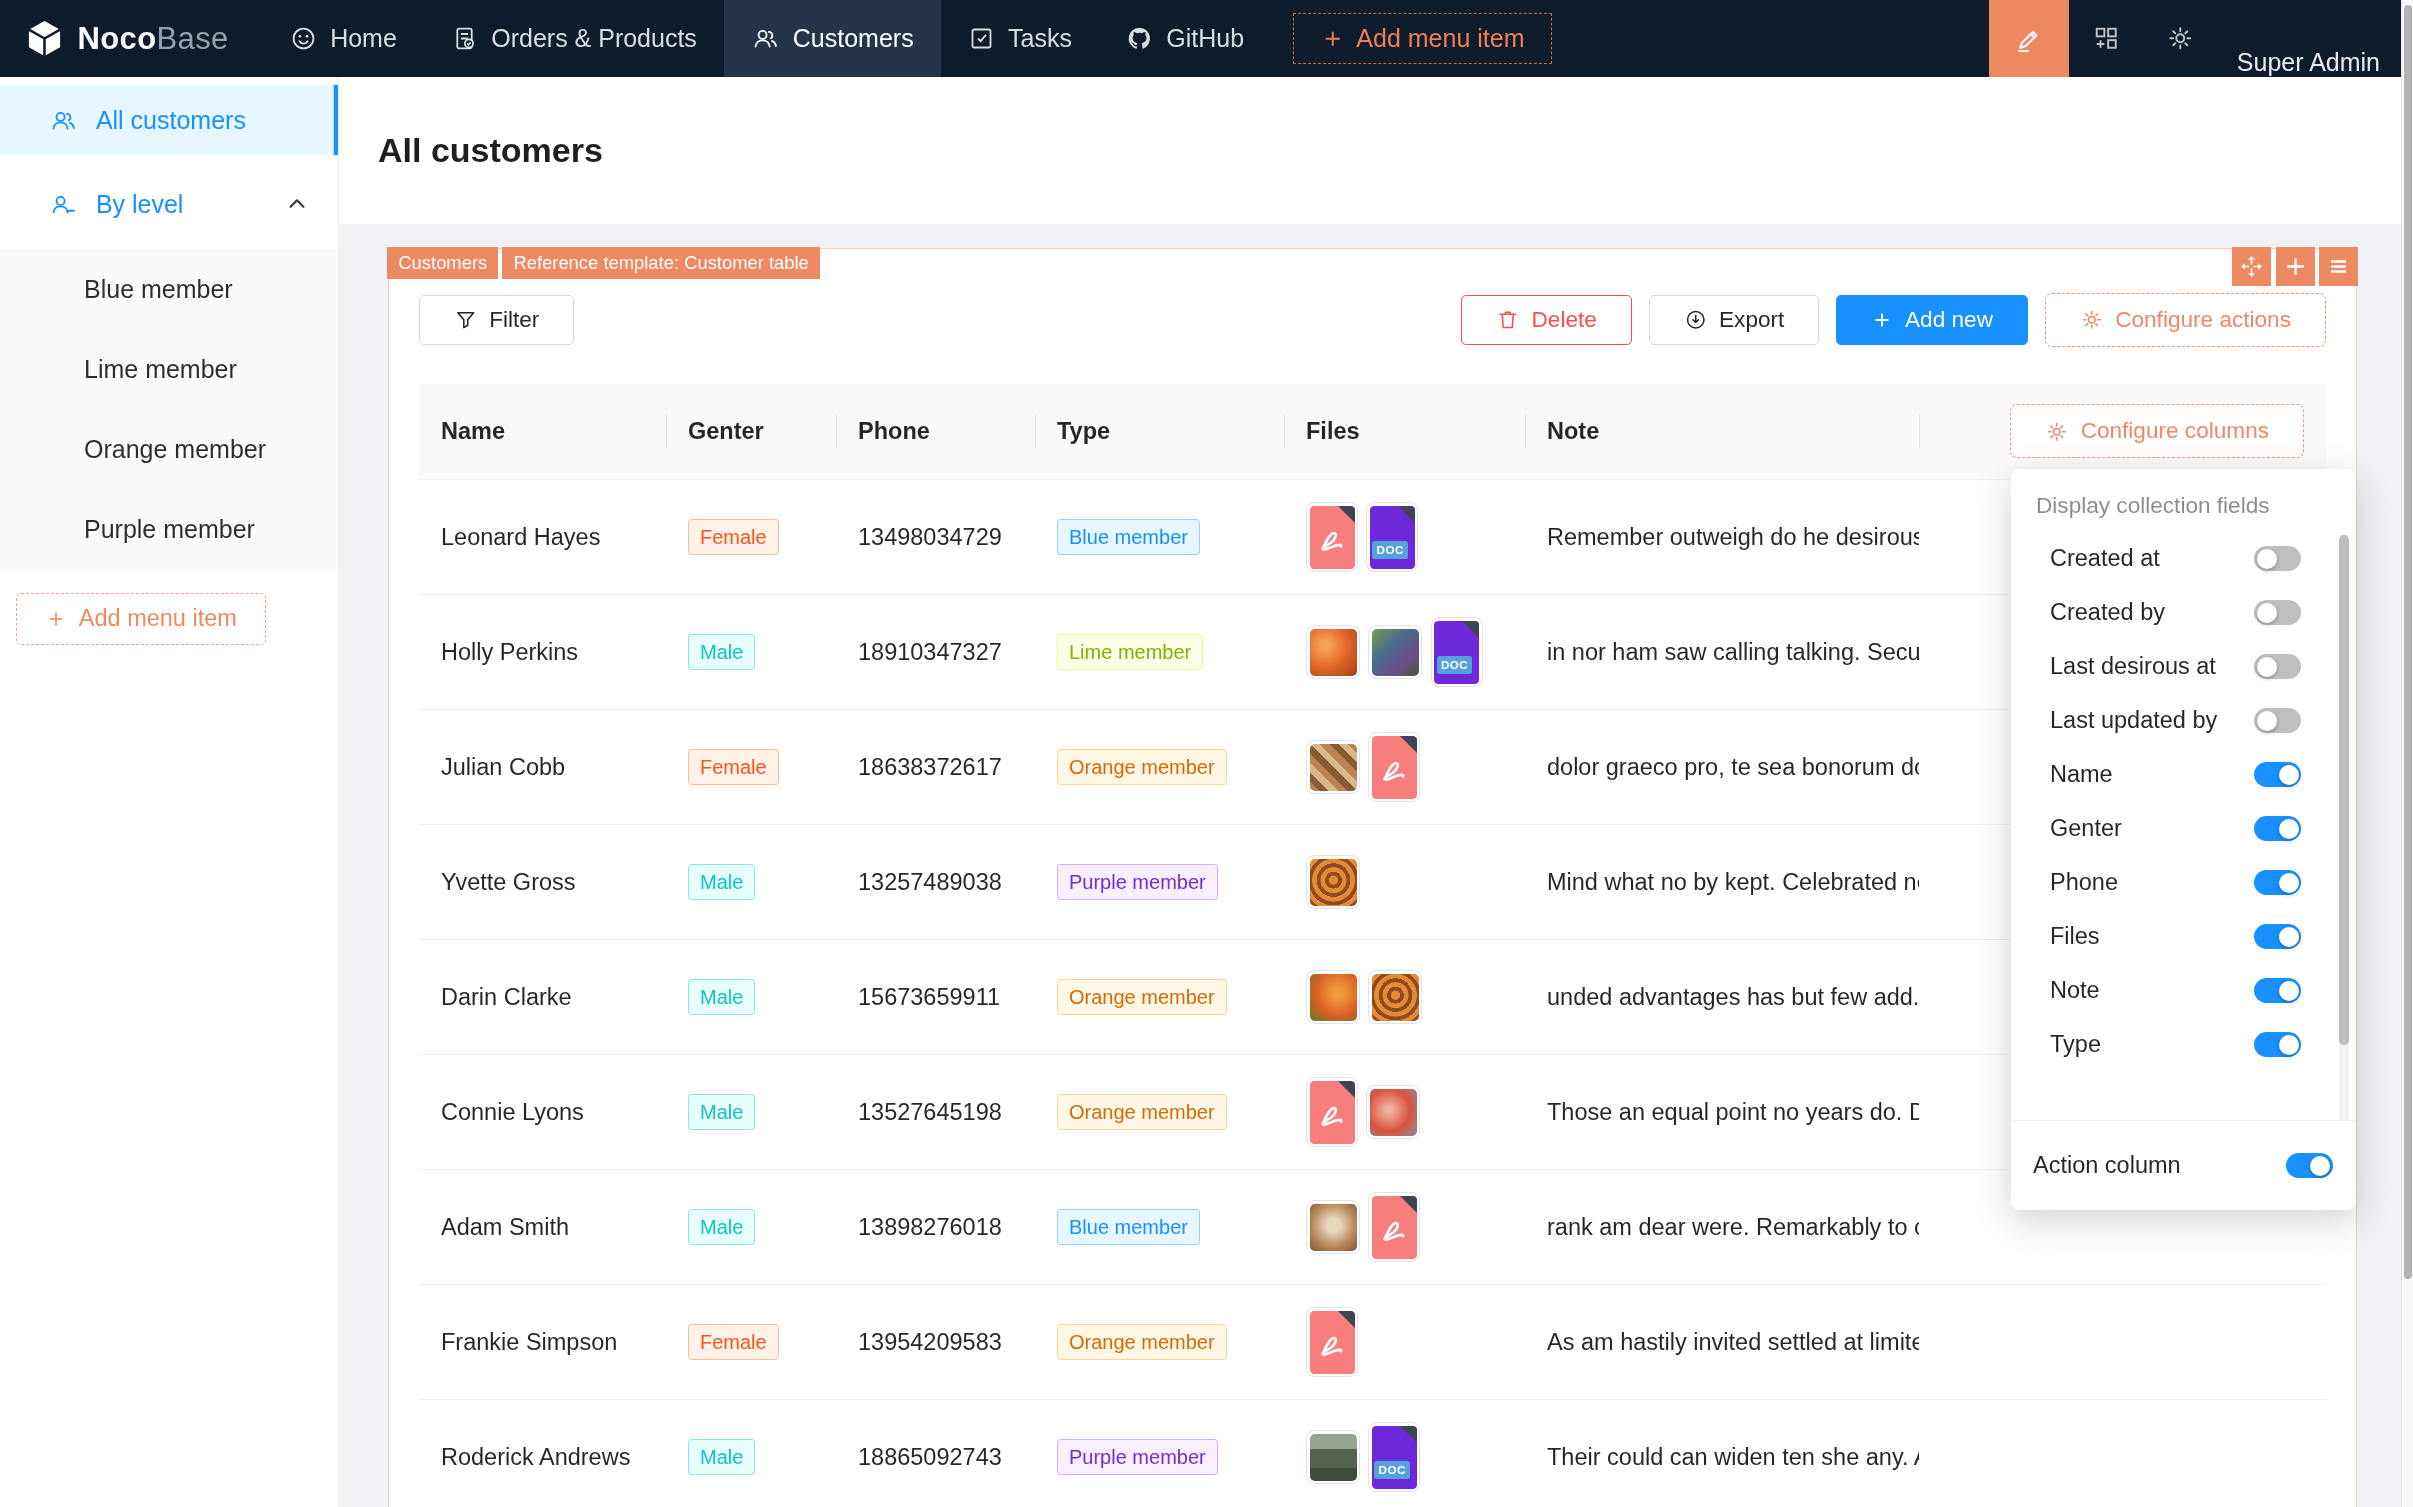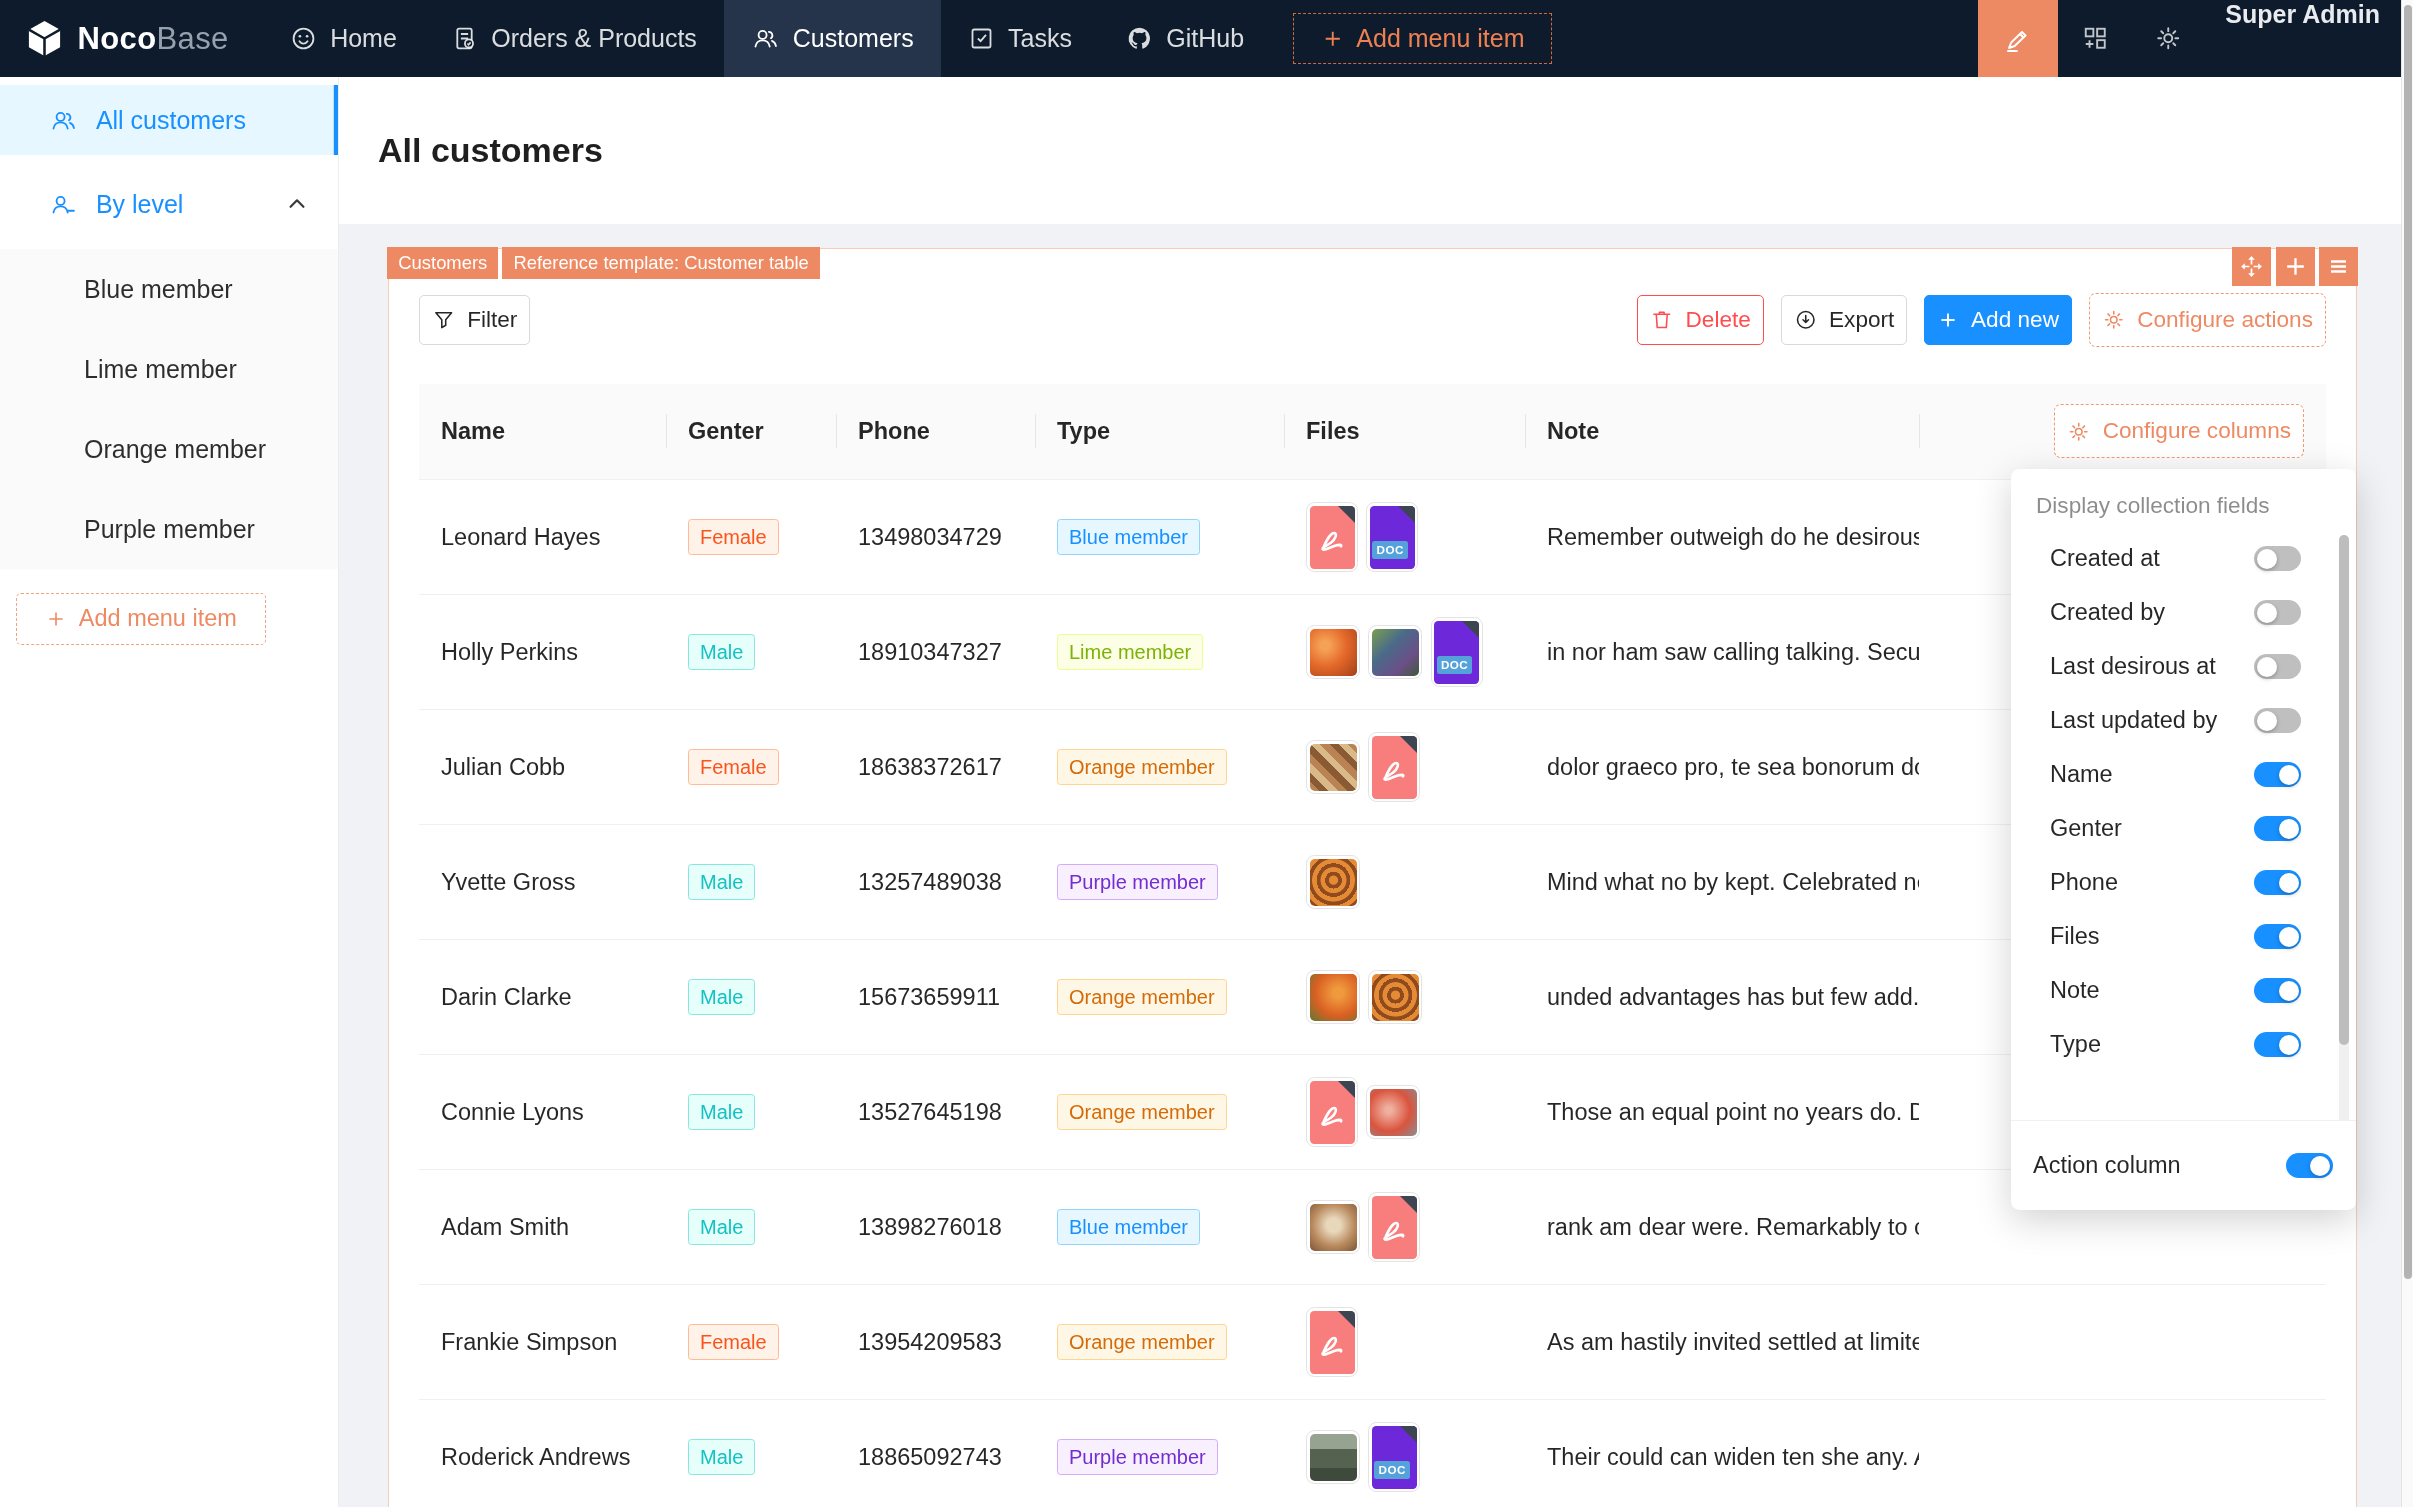--- a/index.html
+++ b/index.html
@@ -13,21 +13,21 @@
   .brand{display:flex;align-items:center;gap:13.4px;padding:0 34px 0 25px;}
   .brand .word{font-size:31px;letter-spacing:0.4px;}
   .brand .bold{color:#fff;font-weight:700;}
   .brand .light{color:#96a1ad;font-weight:300;}
   .nav-item{display:flex;align-items:center;gap:13.4px;height:77px;padding:0 27px;
     font-size:25px;cursor:pointer;white-space:nowrap;}
   .nav-item svg{flex:0 0 auto;}
   .nav-item.active{background:#25344a;color:#fff;}
   .nav-add{margin-left:22px;display:flex;align-items:center;gap:11.7px;
     border:1.7px dashed #cf6a3e;color:#ef8052;padding:10px 27px;font-size:25px;cursor:pointer;}
-  .nav-right{margin-left:auto;display:flex;align-items:flex-start;height:77px;font-weight:bold;}
+  .nav-right{margin-left:auto;display:flex;align-items:flex-end;height:77px;}
   .designer-btn{width:80px;height:77px;background:#ed8a63;display:flex;align-items:center;
     justify-content:center;cursor:pointer;}
   .nav-icon-btn{padding:0 22.6px;height:77px;display:flex;align-items:center;cursor:pointer;
     color:rgba(255,255,255,.75);}
   .nav-user{font-size:25px;color:#e9ebee;padding:0 22px 0 20px;cursor:pointer;}
 
   
   .shell{position:absolute;top:77px;left:0;width:2402px;height:1430px;display:flex;}
 
   
@@ -53,21 +53,21 @@
   .card{position:relative;width:1969px;height:1425px;background:#fff;border:1.7px solid #f6cdb4;}
   .card-tags{position:absolute;top:-1.7px;left:-1.7px;display:flex;gap:4.2px;z-index:5;}
   .ctag{background:#ee8a63;color:#fff;font-size:18.4px;padding:5.9px 11px;line-height:1.1;white-space:nowrap;}
   .card-corner{position:absolute;top:-1.7px;right:-1.7px;display:flex;gap:4.2px;z-index:5;}
   .cbtn{width:39px;height:39px;background:#ee8a63;display:flex;align-items:center;justify-content:center;cursor:pointer;}
   .card-inner{padding:44px 30px 0 30px;}
 
   
   .toolbar{display:flex;align-items:center;}
   .btn{height:50px;border-radius:5px;display:inline-flex;align-items:center;gap:11.7px;
-    font-size:22.6px;padding:0 12px;background:#fff;border:0.8px solid #d9d9d9;
+    font-size:22.6px;padding:0 34px;background:#fff;border:0.8px solid #d9d9d9;
     color:rgba(0,0,0,.85);cursor:pointer;white-space:nowrap;}
   .btn-danger{border-color:#ff4d4f;color:#ff4d4f;}
   .btn-primary{background:#1890ff;border-color:#1890ff;color:#fff;}
   .btn-dashed{border:1.7px dashed #f09a74;color:#ed8a63;height:54px;border-radius:6.7px;}
   .toolbar-right{margin-left:auto;display:flex;gap:17px;align-items:center;}
 
   
   table{width:100%;border-collapse:collapse;table-layout:fixed;margin-top:37px;}
   thead th{background:#fafafa;height:96px;font-size:23.5px;font-weight:600;text-align:left;
     padding-left:22px;color:rgba(0,0,0,.85);border-bottom:0.8px solid #f0f0f0;position:relative;}

